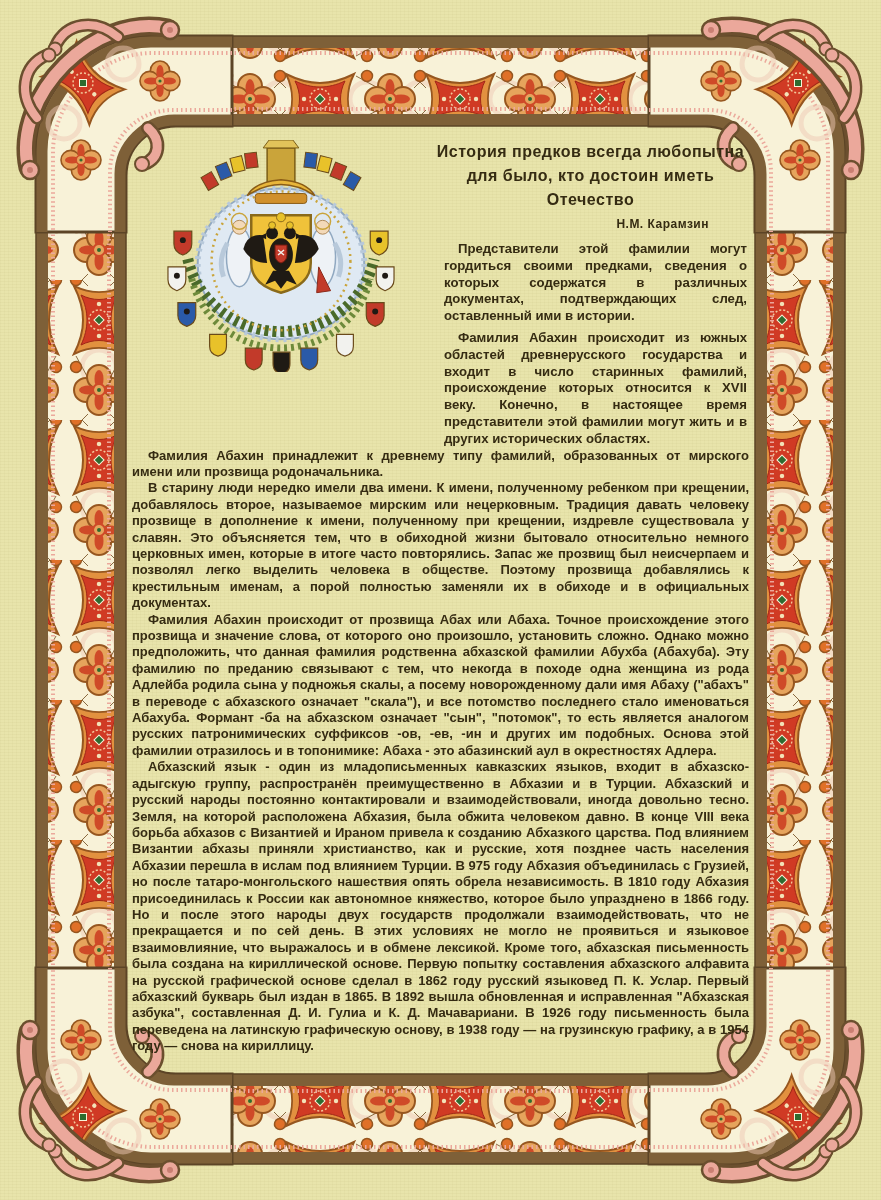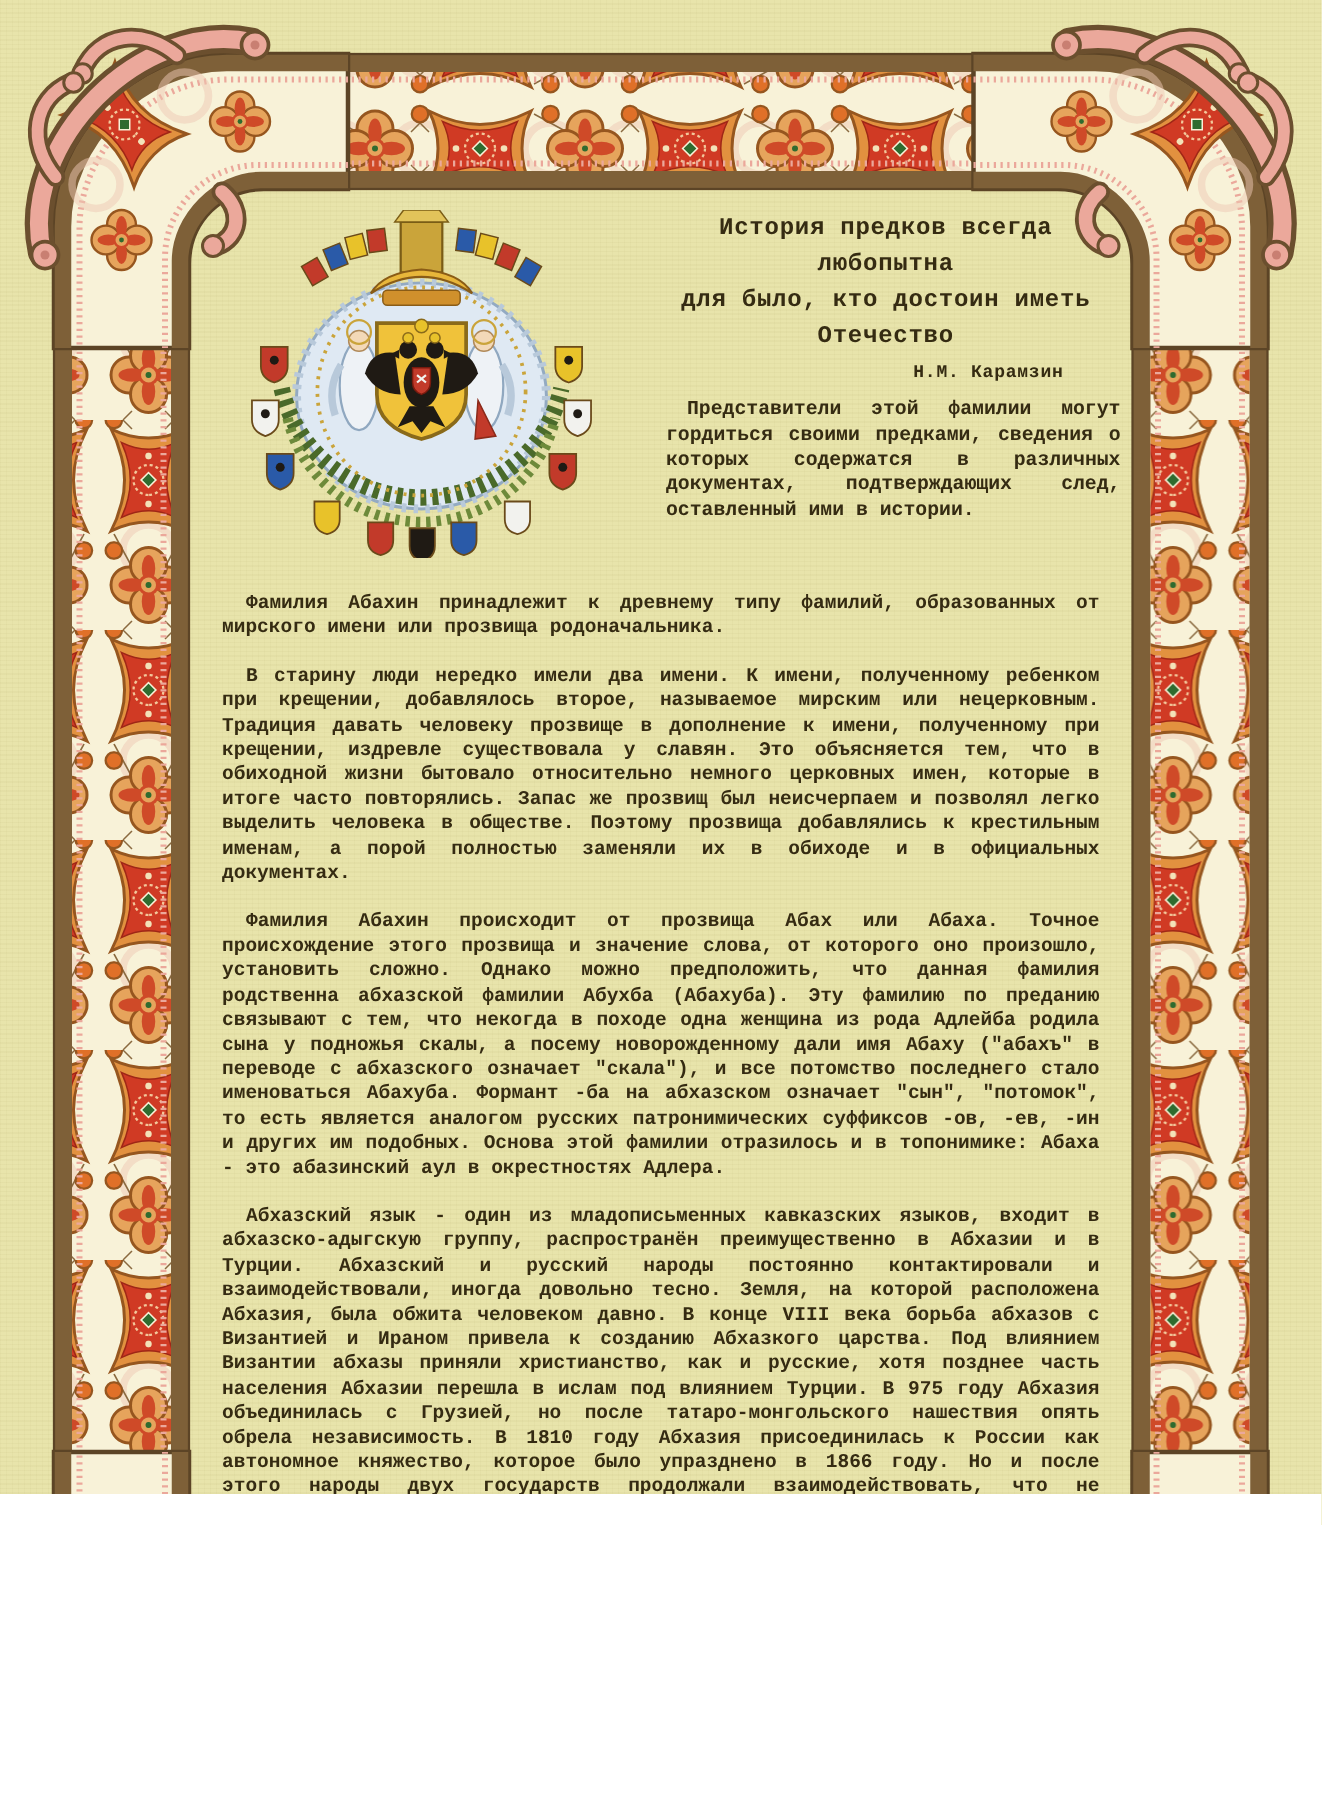--- a/index.html
+++ b/index.html
@@ -1,43 +1,43 @@
 <!DOCTYPE html>
 <html lang="ru"><head>
 <meta charset="utf-8">
 <style>
   html,body{margin:0;padding:0;}
   .page{
     position:relative;
-    width:881px;height:996px;
+    width:881px;height:1200px;
     background:
       repeating-linear-gradient(0deg, rgba(140,128,60,.05) 0 1px, rgba(0,0,0,0) 1px 3px),
       repeating-linear-gradient(90deg, rgba(140,128,60,.04) 0 1px, rgba(0,0,0,0) 1px 4px),
       #e8e4ab;
     overflow:hidden;
-    font-family:Liberation Mono, monospace;
+    font-family:Liberation Sans, sans-serif;
     color:#352b12;
   }
   .frame-svg{position:absolute;left:0;top:0;}
   .content{
     position:absolute;left:126px;top:126px;width:629px;height:948px;
     padding:0 6px;box-sizing:border-box;overflow:hidden;
   }
   .header-row{display:flex;margin-top:14px;min-height:238px;}
   .arms-wrap{width:302px;flex:0 0 302px;padding-left:20px;box-sizing:border-box;}
   .right-col{flex:1;padding-right:2px;}
   .epigraph{font-weight:bold;font-size:16px;line-height:24px;text-align:center;letter-spacing:.5px;}
   .epigraph-author{font-weight:bold;font-size:12px;line-height:24px;text-align:right;padding-right:38px;letter-spacing:.5px;}
   .intro p{margin:5px 0 0 10px;font-weight:bold;font-size:13.2px;line-height:16.8px;text-align:justify;text-indent:14px;}
   .family-title{
     text-align:center;margin:0 0 2px 0;
     font-size:47px;font-weight:bold;color:#c41405;
     letter-spacing:2px;line-height:52px;
   }
-  .body-text p{margin:16px;font-weight:bold;font-size:13px;line-height:16.4px;text-align:justify;text-indent:16px;}
+  .body-text p{margin:0;font-weight:bold;font-size:13px;line-height:16.4px;text-align:justify;text-indent:16px;}
 </style>
 </head>
 <body>
 
 <div class="page">
 
   <svg class="frame-svg" width="881" height="1200" viewBox="0 0 881 1200" aria-hidden="true">
     <defs>
 
       <g id="cart">
@@ -251,20 +251,21 @@
       </div>
 
       <div class="right-col">
         <div class="epigraph">
           <div>История  предков  всегда  любопытна</div>
           <div>для было, кто достоин иметь Отечество</div>
         </div>
         <div class="epigraph-author">Н.М. Карамзин</div>
         <div class="intro">
           <p>Представители этой фамилии могут гордиться своими предками, сведения о которых содержатся в различных документах, подтверждающих след, оставленный ими в истории.</p>
+          <p>Фамилия Абахин происходит из южных областей древнерусского государства и входит в число старинных фамилий, происхождение которых относится к XVII веку. Конечно, в настоящее время представители этой фамилии могут жить и в  других исторических областях.</p>
         </div>
       </div>
     </div>
 
 
     <div class="body-text">
         <p>Фамилия Абахин принадлежит к древнему типу фамилий, образованных от  мирского имени или прозвища родоначальника.</p>
         <p>В старину люди нередко имели два имени. К имени, полученному ребенком при крещении, добавлялось второе, называемое мирским или нецерковным. Традиция давать человеку прозвище в дополнение к имени, полученному при крещении, издревле существовала у славян. Это объясняется тем, что в обиходной жизни бытовало относительно немного церковных имен, которые в итоге часто повторялись. Запас же прозвищ был неисчерпаем и позволял легко выделить человека в обществе. Поэтому прозвища добавлялись к крестильным именам, а порой полностью заменяли их в обиходе и в официальных документах.</p>
         <p>Фамилия Абахин происходит от прозвища Абах или Абаха. Точное происхождение этого прозвища и значение слова, от которого оно произошло, установить сложно. Однако можно предположить, что данная фамилия родственна абхазской фамилии Абухба (Абахуба). Эту фамилию по преданию связывают с тем, что некогда в походе одна женщина из рода Адлейба родила сына у подножья скалы, а посему новорожденному дали имя Абаху ("абахъ" в переводе с абхазского означает "скала"), и все потомство последнего стало именоваться Абахуба. Формант -ба на абхазском означает "сын", "потомок", то есть является аналогом русских патронимических суффиксов -ов, -ев, -ин и других им подобных. Основа этой фамилии отразилось и в топонимике: Абаха - это абазинский аул в окрестностях Адлера.</p>
         <p>Абхазский язык - один из младописьменных кавказских языков, входит в абхазско-адыгскую группу, распространён преимущественно в Абхазии и в Турции. Абхазский и русский народы постоянно контактировали и взаимодействовали, иногда довольно тесно. Земля, на которой расположена Абхазия, была обжита человеком давно. В конце VIII века борьба абхазов с Византией и Ираном привела к созданию Абхазкого царства. Под влиянием Византии абхазы приняли христианство, как и русские, хотя позднее часть населения Абхазии перешла в ислам под влиянием Турции. В 975 году Абхазия объединилась с Грузией, но после татаро-монгольского нашествия опять обрела независимость. В 1810 году Абхазия присоединилась к России как автономное княжество, которое было упразднено в 1866 году. Но и после этого народы двух государств продолжали взаимодействовать, что не прекращается и по сей день. В этих условиях не могло не проявиться и языковое взаимовлияние, что выражалось и в обмене лексикой. Кроме того, абхазская письменность была создана на кириллической основе. Первую попытку составления абхазского алфавита на русской графической основе сделал в 1862 году русский языковед П. К. Услар. Первый абхазский букварь был издан в 1865. В 1892 вышла обновленная и исправленная "Абхазская азбука", составленная Д. И. Гулиа и К. Д. Мачавариани. В 1926 году письменность была переведена на латинскую графическую основу, в 1938 году — на грузинскую графику, а в 1954 году — снова на кириллицу.</p>

